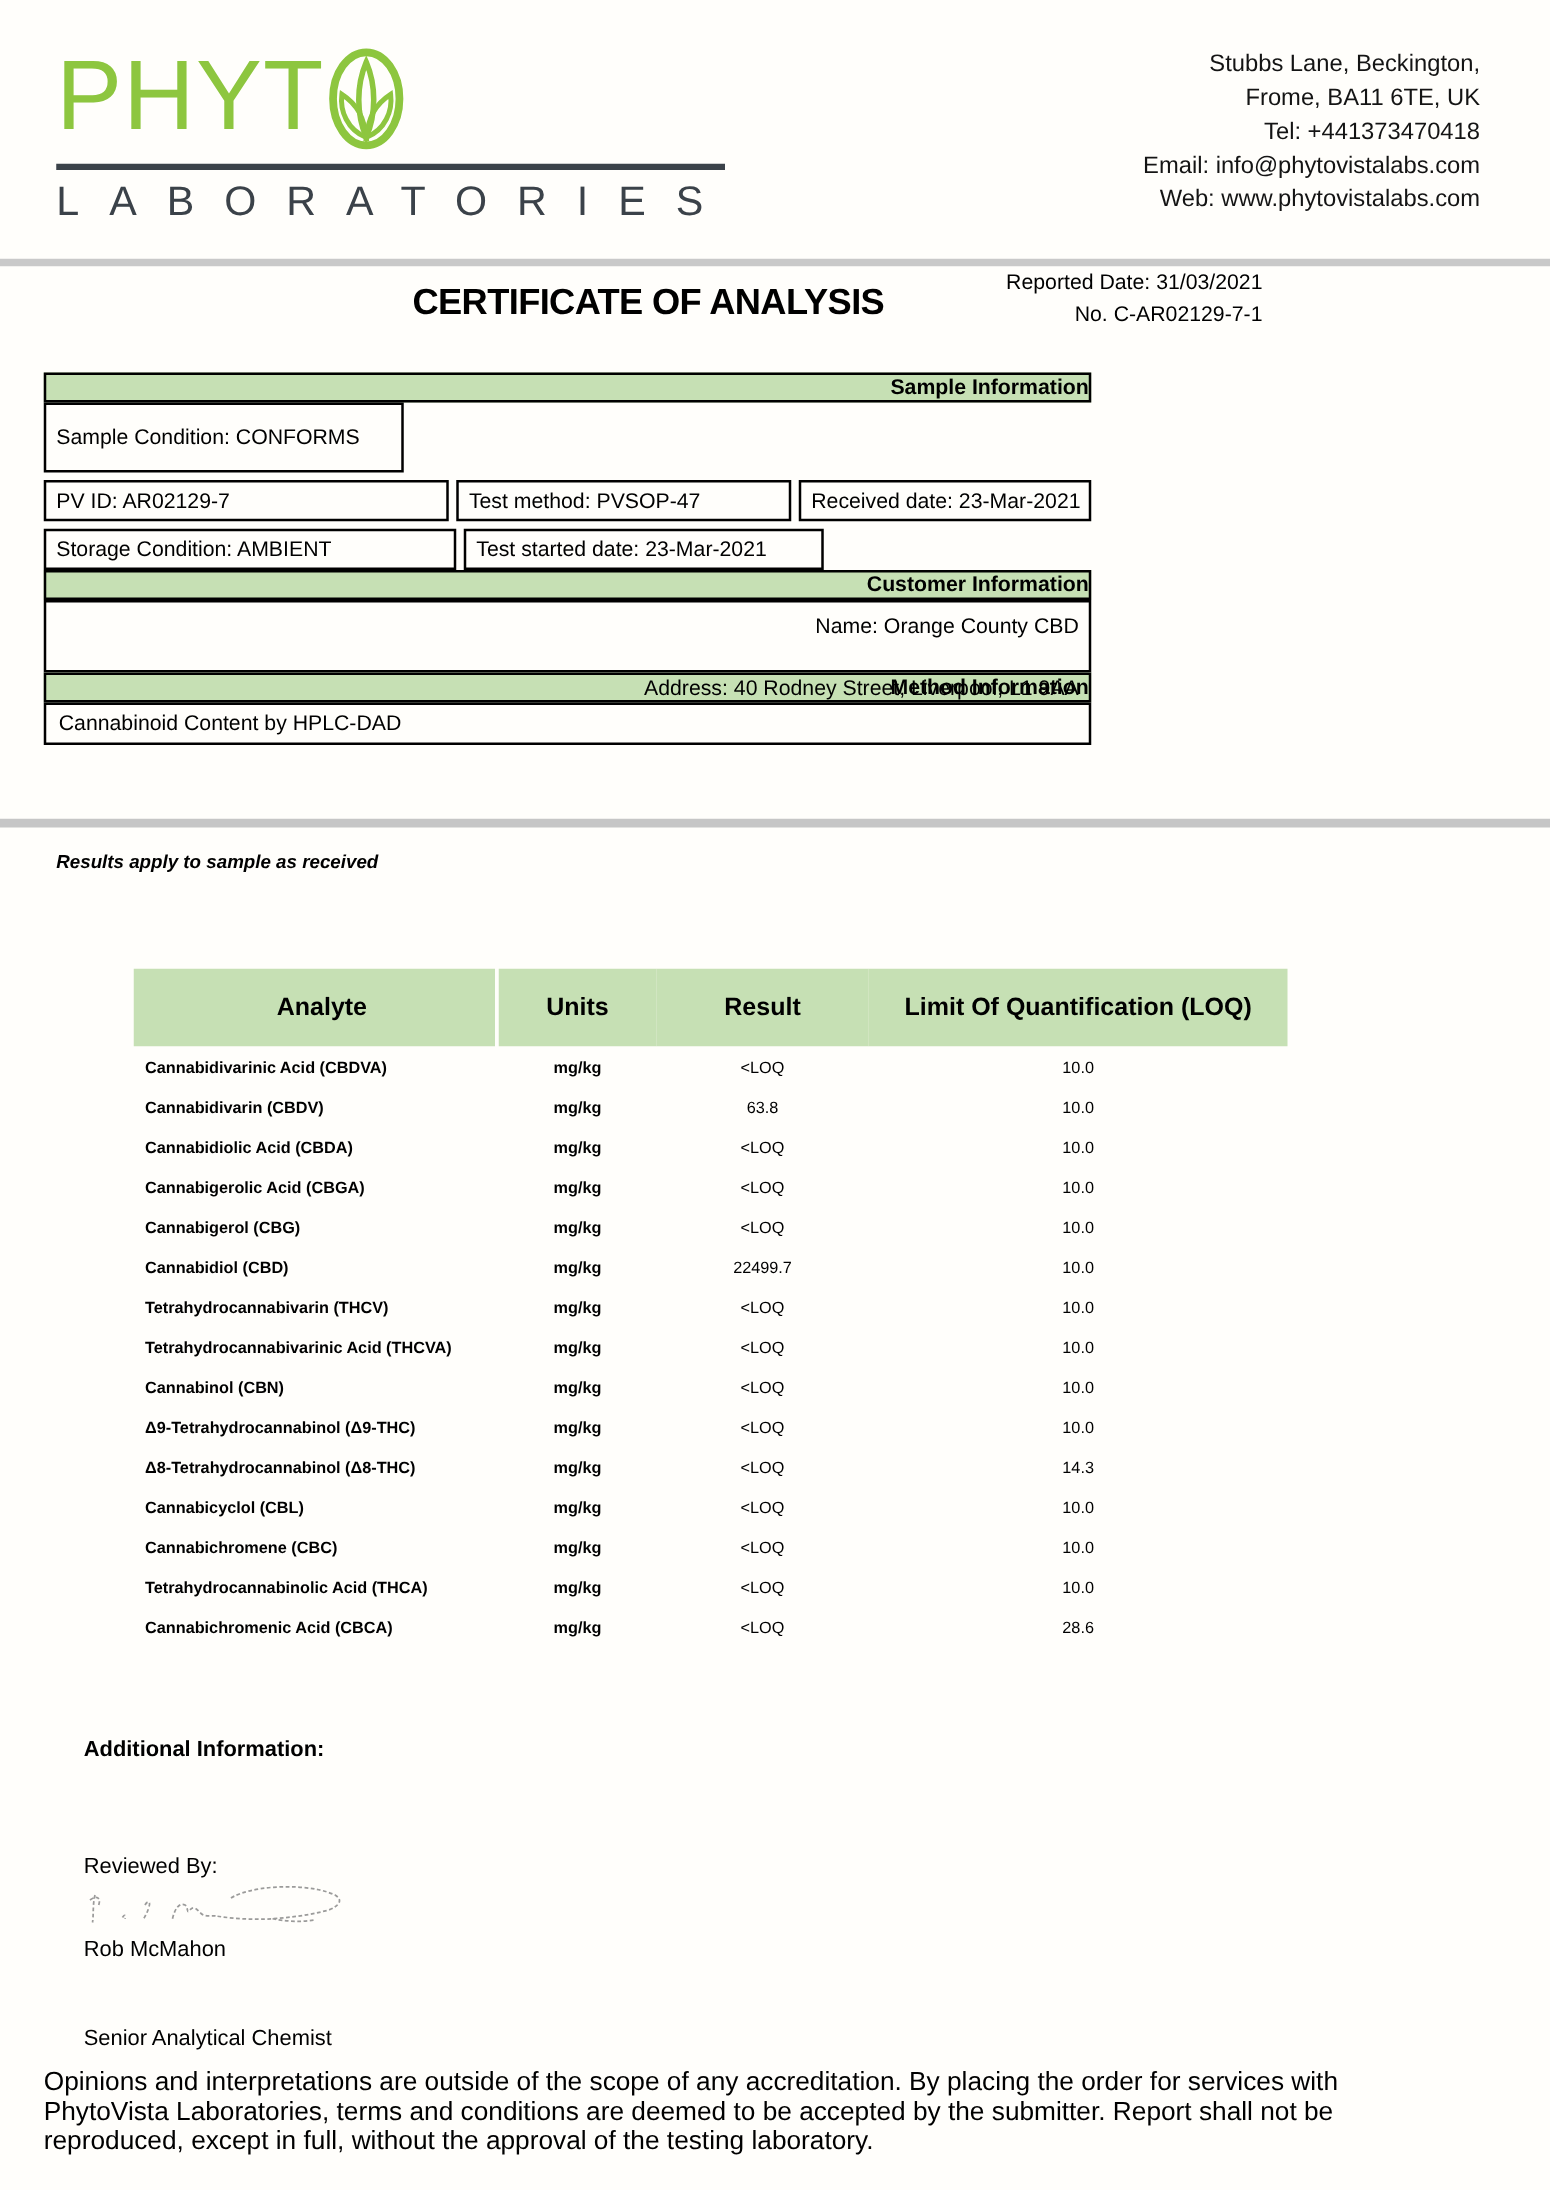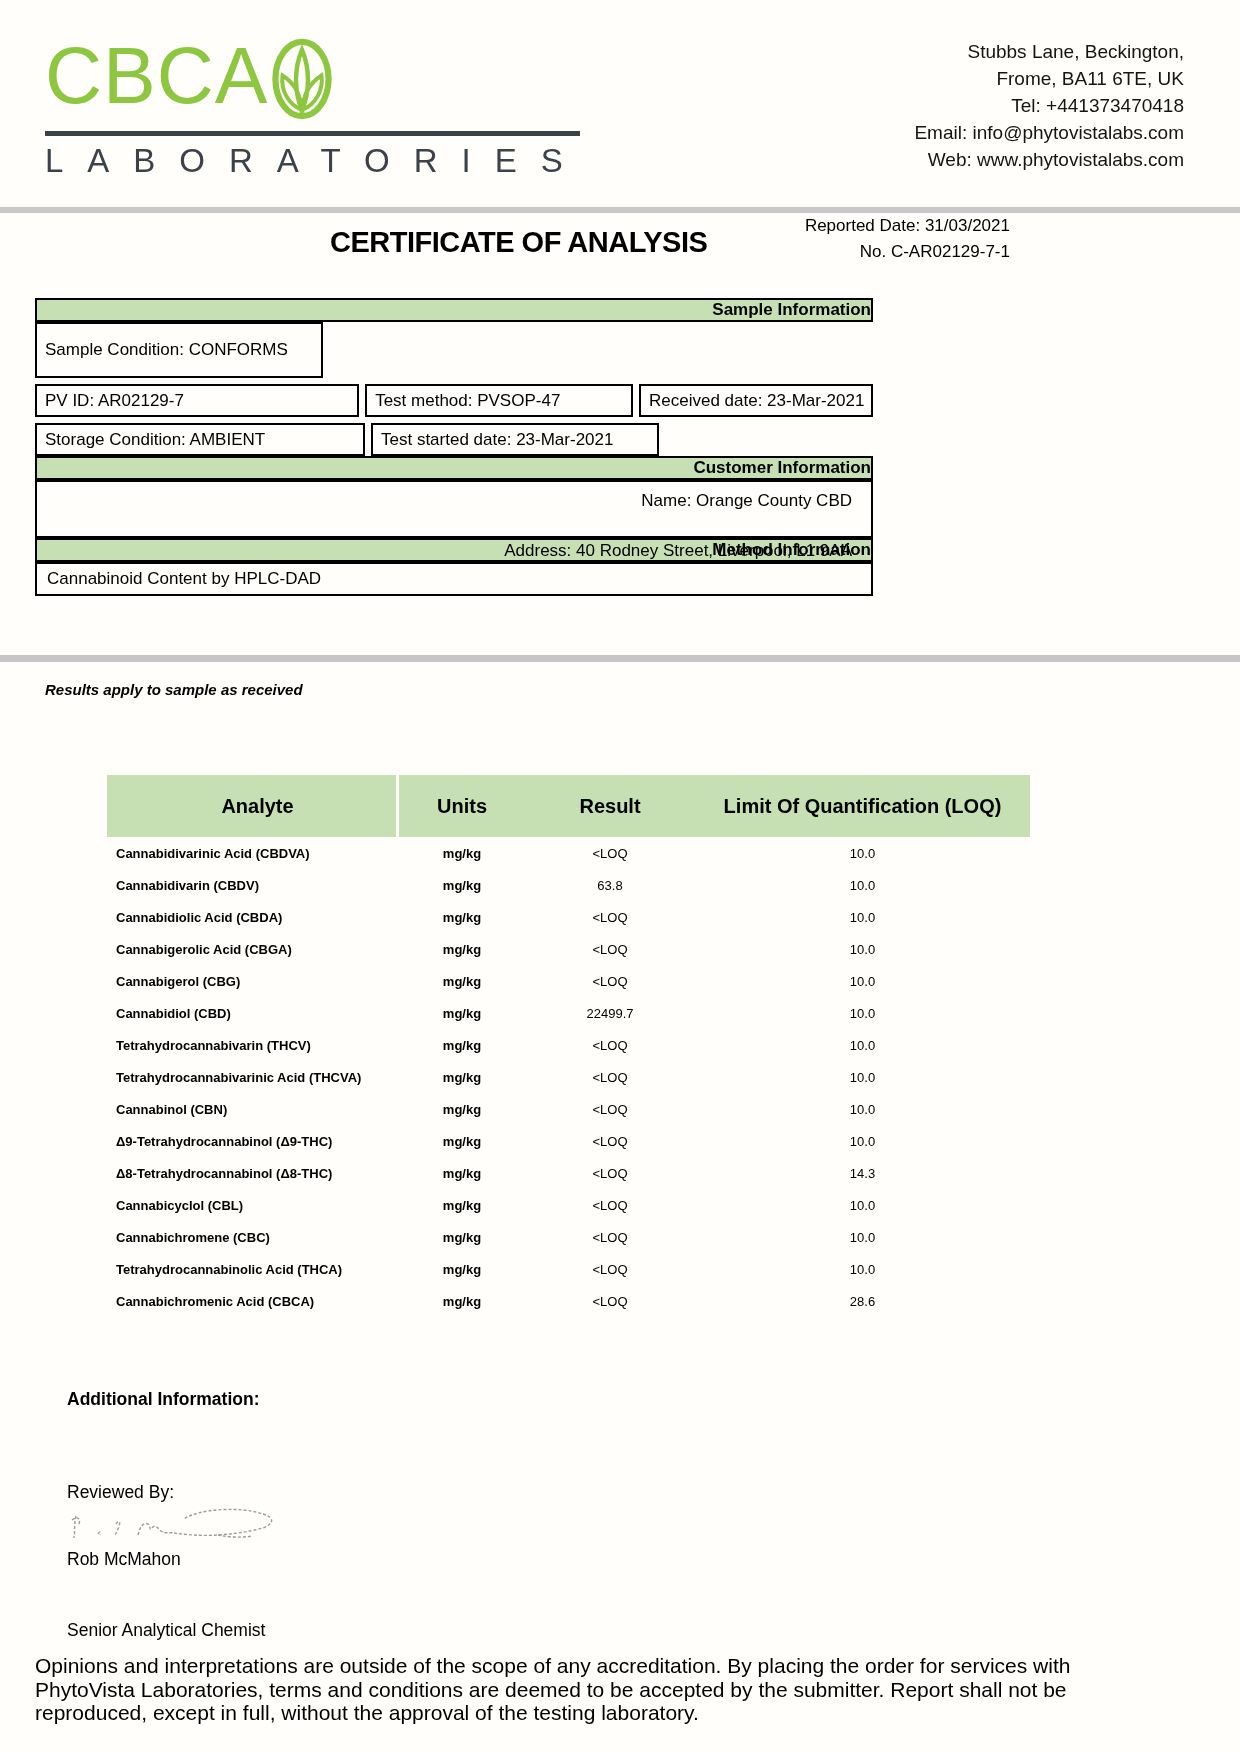--- a/index.html
+++ b/index.html
@@ -50,21 +50,21 @@
   .sec-header {
     height: 24px; background: var(--header-green); border: 2px solid #000;
     font-weight: 700; font-size: 17px; padding-left: 12px; line-height: 19px;
   }
   .desc-row { display: flex; gap: 6px; height: 56px; }
   .desc-cell { flex: 1 1 auto; border: 2px solid #000; padding: 5px 8px; }
   .cond-cell { width: 288px; flex: 0 0 auto; border: 2px solid #000; display: flex; align-items: center; padding-left: 8px; }
   .info-row { display: flex; gap: 6px; height: 33px; margin-top: 6px; }
   .info-cell { border: 2px solid #000; display: flex; align-items: center; padding-left: 8px; }
   .w1 { width: 400px; } .w2 { width: 330px; } .w3 { width: 288px; }
-  .cust-box { border: 2px solid #000; height: 58px; padding: 9px 19px; }
+  .cust-box { border: 2px solid #000; height: 58px; padding: 9px 8px; }
   .cust-line { margin-bottom: 13px; white-space: nowrap; }
   .cust-label { display: inline-block; min-width: 62px; }
   .addr-label { min-width: 78px; margin-top: 17px; }
   .method-box { border: 2px solid #000; height: 34px; display: flex; align-items: center; padding-left: 10px; }
 
   .mid-divider { position: absolute; top: 655px; left: 0; width: 1240px; height: 7px; background: #c6c6c6; }
   .results-note { position: absolute; top: 681px; left: 45px; font-size: 15px; font-weight: 700; font-style: italic; }
 
   
   .results-table { position: absolute; top: 775px; left: 107px; width: 923px; }
@@ -92,21 +92,21 @@
     font-size: 21px; line-height: 23.5px;
   }
 </style>
 </head>
 <body>
 
 <div class="page">
 
   <div class="logo-block">
     <div class="brand-line">
-      <span class="brand-text">CBCA</span>
+      <span class="brand-text">PHYT</span>
       <svg class="leaf-icon" viewBox="0 0 70 92" fill="none" xmlns="http://www.w3.org/2000/svg">
         <ellipse cx="35" cy="46" rx="30" ry="42" stroke="#8dc63f" stroke-width="7"></ellipse>
         <path d="M35 13 C26 34 26 60 35 81 C44 60 44 34 35 13 Z" stroke="#8dc63f" stroke-width="5"></path>
         <path d="M35 81 C18 74 11 57 13 42 C27 51 33 63 35 81 Z" stroke="#8dc63f" stroke-width="4.5"></path>
         <path d="M35 81 C52 74 59 57 57 42 C43 51 37 63 35 81 Z" stroke="#8dc63f" stroke-width="4.5"></path>
       </svg>
     </div>
     <div class="brand-rule"></div>
     <div class="brand-subtitle">LABORATORIES</div>
   </div>

